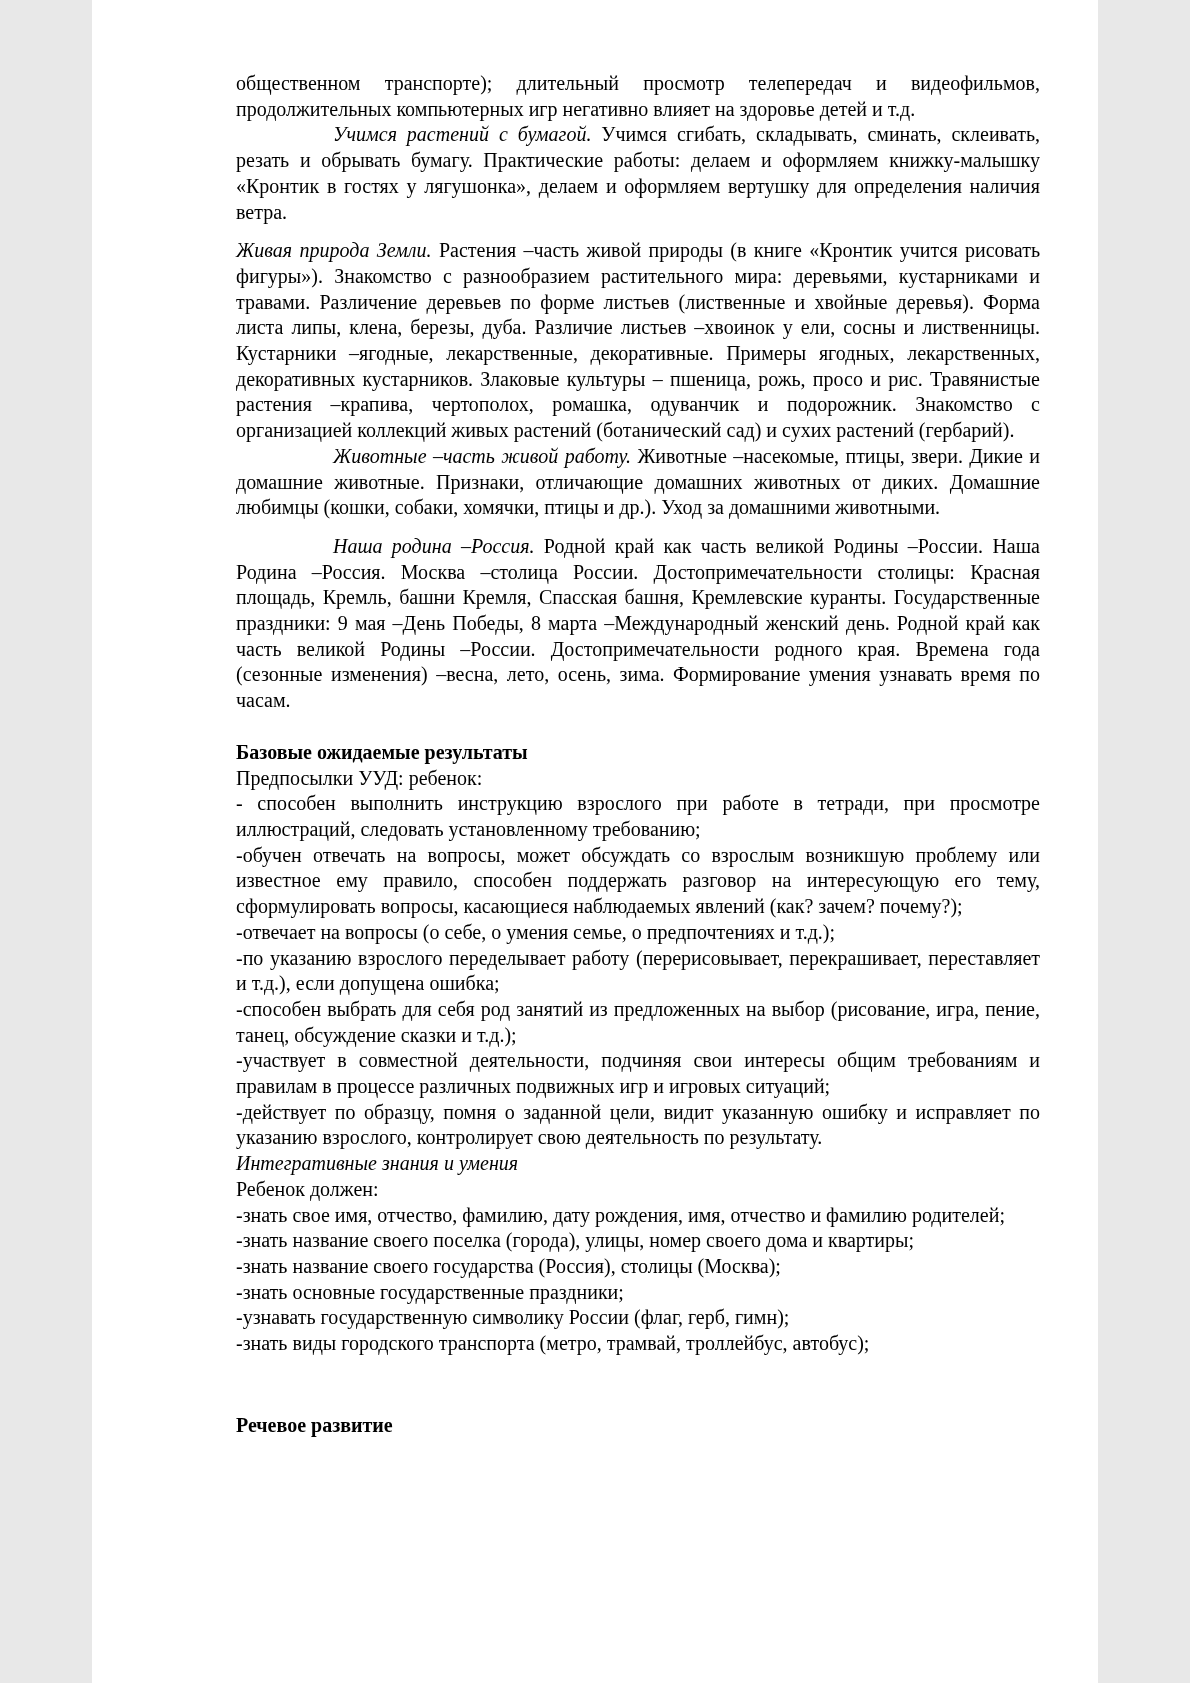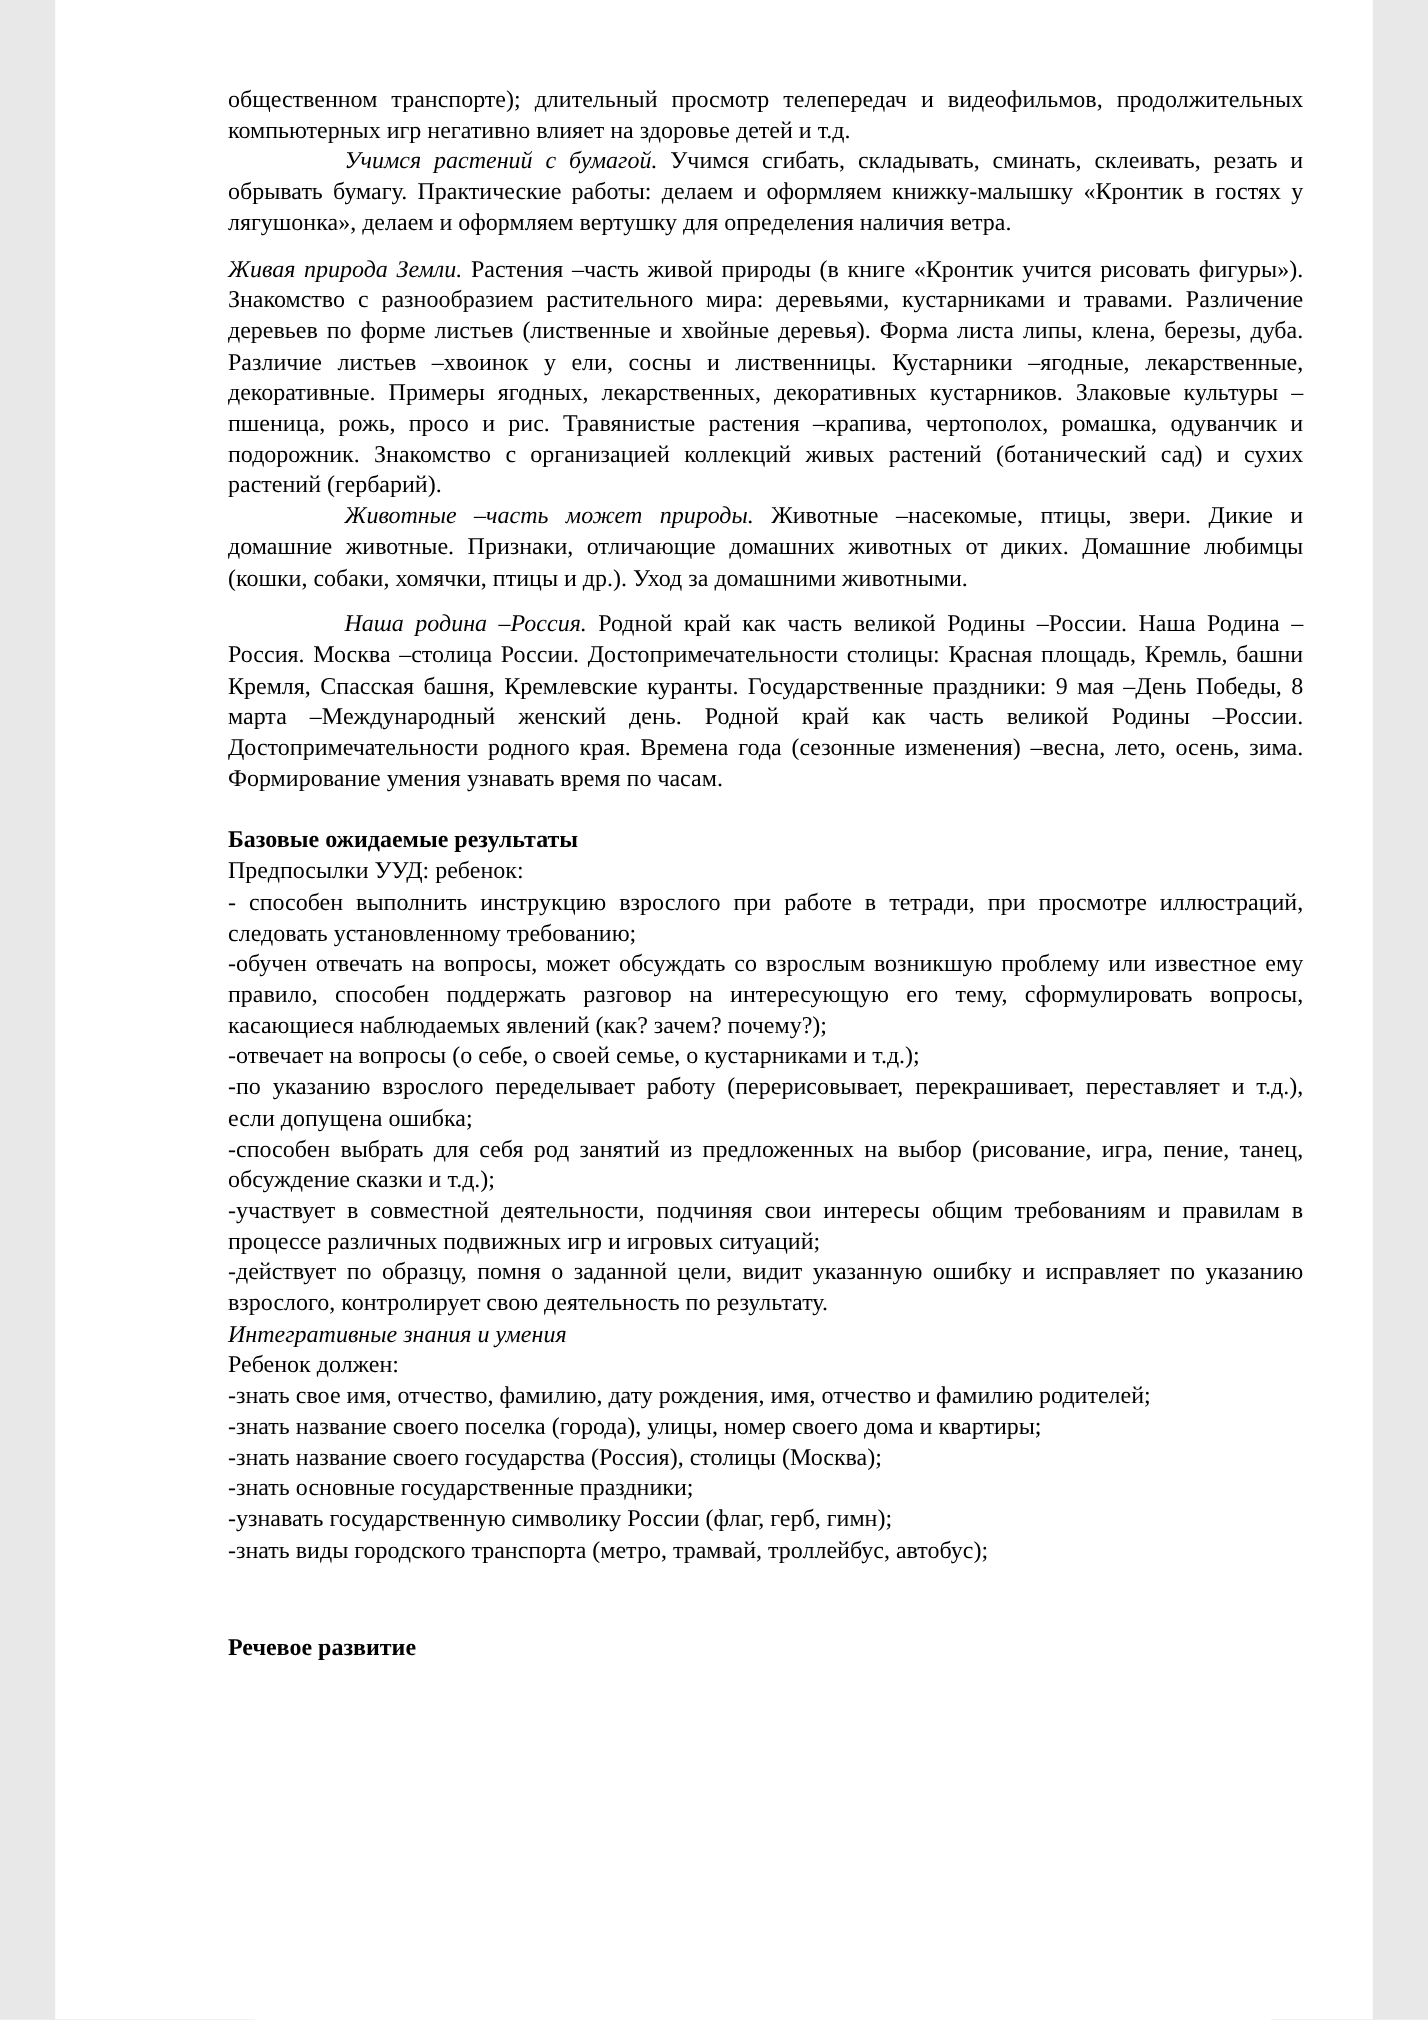--- a/index.html
+++ b/index.html
@@ -1,18 +1,18 @@
 <!DOCTYPE html>
 <html lang="ru"><head>
 <meta charset="utf-8">
 <style>
   html, body { margin: 0; padding: 0; background: #e8e8e8; }
   .page {
     position: relative;
-    width: 1098px;
+    width: 1006px;
     height: 1683px;
     margin: 0 auto;
     background: #ffffff;
     color: #000000;
     font-family: "Liberation Serif", "DejaVu Serif", serif;
     font-size: 20px;
     line-height: 25.7px;
     box-sizing: border-box;
     padding: 71px 58px 16px 144px;
     overflow: hidden;
@@ -39,31 +39,31 @@
 
 <div class="page">
 
   <p class="para"><span>общественном транспорте); длительный просмотр телепередач и видеофильмов, продолжительных компьютерных игр негативно влияет на здоровье детей и т.д.</span></p>
 
   <p class="para indent"><span class="lead">Учимся растений с бумагой.</span><span> Учимся сгибать, складывать, сминать, склеивать, резать и обрывать бумагу. Практические работы: делаем и оформляем книжку-малышку «Кронтик в гостях у лягушонка», делаем и оформляем вертушку для определения наличия ветра.</span></p>
 
 
   <p class="para space-before"><span class="lead">Живая природа Земли.</span><span> Растения –часть живой природы (в книге «Кронтик учится рисовать фигуры»). Знакомство с разнообразием растительного мира: деревьями, кустарниками и травами. Различение деревьев по форме листьев (лиственные и хвойные деревья). Форма листа липы, клена, березы, дуба. Различие листьев –хвоинок у ели, сосны и лиственницы. Кустарники –ягодные, лекарственные, декоративные. Примеры ягодных, лекарственных, декоративных кустарников. Злаковые культуры – пшеница, рожь, просо и рис. Травянистые растения –крапива, чертополох, ромашка, одуванчик и подорожник. Знакомство с организацией коллекций живых растений (ботанический сад) и сухих растений (гербарий).</span></p>
 
-  <p class="para indent"><span class="lead">Животные –часть может природы.</span><span> Животные –насекомые, птицы, звери. Дикие и домашние животные. Признаки, отличающие домашних животных от диких. Домашние любимцы (кошки, собаки, хомячки, птицы и др.). Уход за домашними животными.</span></p>
+  <p class="para indent"><span class="lead">Животные –часть живой работу.</span><span> Животные –насекомые, птицы, звери. Дикие и домашние животные. Признаки, отличающие домашних животных от диких. Домашние любимцы (кошки, собаки, хомячки, птицы и др.). Уход за домашними животными.</span></p>
 
   <p class="para indent space-before"><span class="lead">Наша родина –Россия.</span><span> Родной край как часть великой Родины –России. Наша Родина –Россия. Москва –столица России. Достопримечательности столицы: Красная площадь, Кремль, башни Кремля, Спасская башня, Кремлевские куранты. Государственные праздники: 9 мая –День Победы, 8 марта –Международный женский день. Родной край как часть великой Родины –России. Достопримечательности родного края. Времена года (сезонные изменения) –весна, лето, осень, зима. Формирование умения узнавать время по часам.</span></p>
 
   <p class="section-heading">Базовые ожидаемые результаты</p>
 
   <p class="plain-line">Предпосылки УУД: ребенок:</p>
 
   <p class="para">- способен выполнить инструкцию взрослого при работе в тетради, при просмотре иллюстраций, следовать установленному требованию;</p>
   <p class="para">-обучен отвечать на вопросы, может обсуждать со взрослым возникшую проблему или известное ему правило, способен поддержать разговор на интересующую его тему, сформулировать вопросы, касающиеся наблюдаемых явлений (как? зачем? почему?);</p>
-  <p class="para">-отвечает на вопросы (о себе, о своей семье, о кустарниками и т.д.);</p>
+  <p class="para">-отвечает на вопросы (о себе, о умения семье, о предпочтениях и т.д.);</p>
   <p class="para">-по указанию взрослого переделывает работу (перерисовывает, перекрашивает, переставляет и т.д.), если допущена ошибка;</p>
   <p class="para">-способен выбрать для себя род занятий из предложенных на выбор (рисование, игра, пение, танец, обсуждение сказки и т.д.);</p>
   <p class="para">-участвует в совместной деятельности, подчиняя свои интересы общим требованиям и правилам в процессе различных подвижных игр и игровых ситуаций;</p>
   <p class="para">-действует по образцу, помня о заданной цели, видит указанную ошибку и исправляет по указанию взрослого, контролирует свою деятельность по результату.</p>
 
   <p class="italic-line">Интегративные знания и умения</p>
   <p class="plain-line">Ребенок должен:</p>
 
   <p class="para">-знать свое имя, отчество, фамилию, дату рождения, имя, отчество и фамилию родителей;</p>
   <p class="para">-знать название своего поселка (города), улицы, номер своего дома и квартиры;</p>

